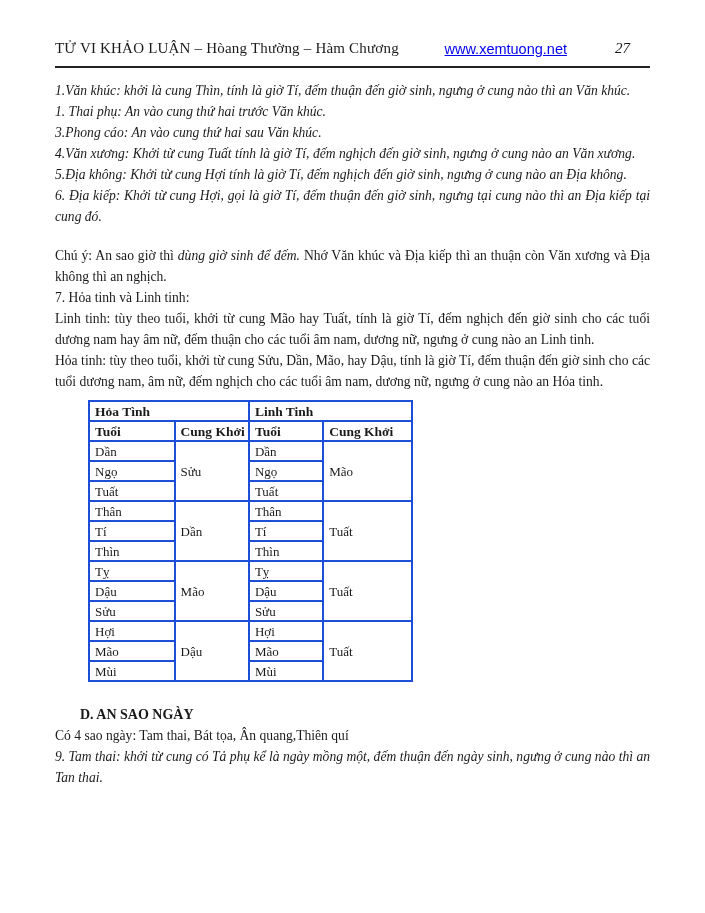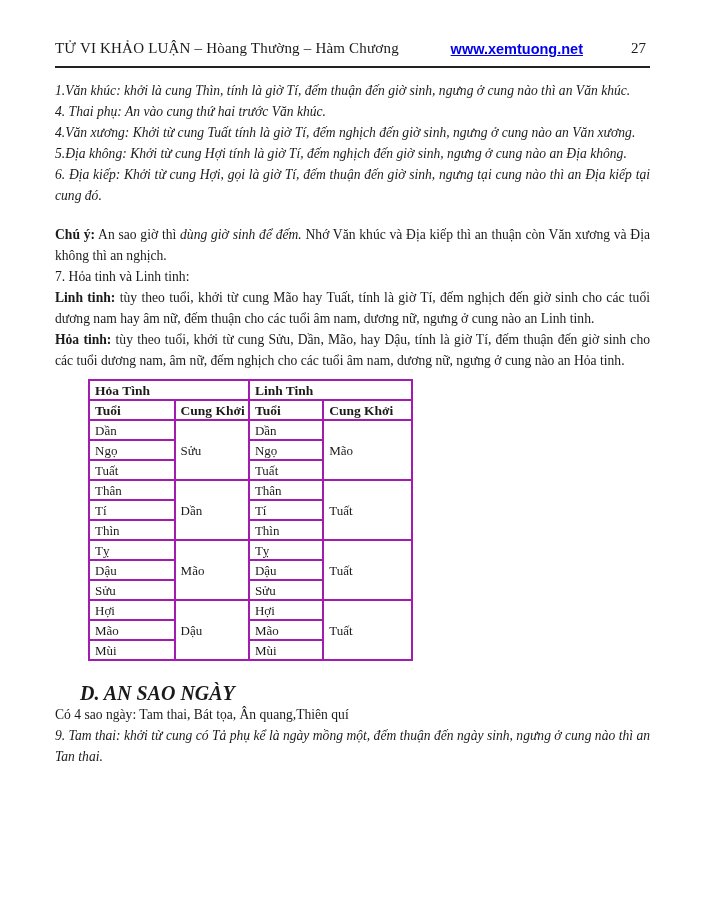--- a/index.html
+++ b/index.html
@@ -8,63 +8,64 @@
     background:#ffffff; color:#1a1a1a; position:relative;
     font-family:"Liberation Serif", serif;
     padding:40px 55px 0 55px;
     overflow:hidden;
   }
   
   .hdr{display:flex; align-items:flex-end;}
   .hdr .title{font-size:15px; letter-spacing:0.2px; white-space:nowrap;}
   .hdr .weblink{
     margin-left:auto; font-family:"Liberation Sans", sans-serif;
-    font-weight:bold; font-size:14.5px; color:#0000EE;
+    font-weight:normal; font-size:14.5px; color:#0000EE;
     text-decoration:underline; cursor:pointer; white-space:nowrap;
   }
-  .hdr .pageno{margin-left:48px; margin-right:4px; font-size:15px;}
+  .hdr .pageno{margin-left:48px; margin-right:20px; font-size:15px;font-style:italic;}
   .rule{border-bottom:2px solid #222; margin-top:9px;}
   
   .doc{padding-top:12px; font-size:13.6px; line-height:21px; text-align:justify;}
   .doc p{margin:0;}
   p.it{font-style:italic;}
-  b.lbl{font-weight:bold;}
+  b.lbl{font-weight:normal;}
   .note1{margin-top:18px !important;}
   
   table.startab{
     border-collapse:collapse; margin:8px 0 2px 33px;
     width:325px; table-layout:fixed;
     font-size:13px; line-height:15px;
   }
   table.startab td{
-    border:2px solid #a21caf; padding:1px 5px; height:16px;
+    border:2px solid #1d4ed8; padding:1px 5px; height:16px;
     vertical-align:middle; overflow:hidden; white-space:nowrap;
   }
   table.startab td.hd{font-weight:bold; font-size:13.5px;}
   table.startab col.c1{width:26.5%;} table.startab col.c2{width:23%;}
   table.startab col.c3{width:23%;}  table.startab col.c4{width:27.5%;}
   
-  .secHead{font-weight:bold; padding-left:25px; margin-top:22px !important; font-size:20px;font-style:italic;}
+  .secHead{font-weight:bold; padding-left:25px; margin-top:22px !important; font-size:14px;}
 </style>
 </head>
 <body>
 
 <div class="page">
 
   <div class="hdr">
     <span class="title">TỬ VI KHẢO LUẬN – Hòang Thường – Hàm Chương</span>
     <a class="weblink">www.xemtuong.net</a>
     <span class="pageno">27</span>
   </div>
   <div class="rule"></div>
 
   <div class="doc">
 
     <p class="it">1.Văn khúc: khởi là cung Thìn, tính là giờ Tí, đếm thuận đến giờ sinh, ngưng ở cung nào thì an Văn khúc.</p>
-    <p class="it">4. Thai phụ: An vào cung thứ hai trước Văn khúc.</p>
+    <p class="it">1. Thai phụ: An vào cung thứ hai trước Văn khúc.</p>
+    <p class="it">3.Phong cáo: An vào cung thứ hai sau Văn khúc.</p>
     <p class="it">4.Văn xương: Khởi từ cung Tuất tính là giờ Tí, đếm nghịch đến giờ sinh, ngưng ở cung nào an Văn xương.</p>
     <p class="it">5.Địa không: Khởi từ cung Hợi tính là giờ Tí, đếm nghịch đến giờ sinh, ngưng ở cung nào an Địa không.</p>
     <p class="it">6. Địa kiếp: Khởi từ cung Hợi, gọi là giờ Tí, đếm thuận đến giờ sinh, ngưng tại cung nào thì an Địa kiếp tại cung đó.</p>
 
     <p class="note1"><b class="lbl">Chú ý:</b><span> An sao giờ thì </span><i>dùng giờ sinh để đếm.</i><span> Nhớ Văn khúc và Địa kiếp thì an thuận còn Văn xương và Địa không thì an nghịch.</span></p>
 
     <p>7. Hỏa tinh và Linh tinh:</p>
 
     <p><b class="lbl">Linh tinh:</b><span> tùy theo tuổi, khởi từ cung Mão hay Tuất, tính là giờ Tí, đếm nghịch đến giờ sinh cho các tuổi dương nam hay âm nữ, đếm thuận cho các tuổi âm nam, dương nữ, ngưng ở cung nào an Linh tinh.</span></p>
 

